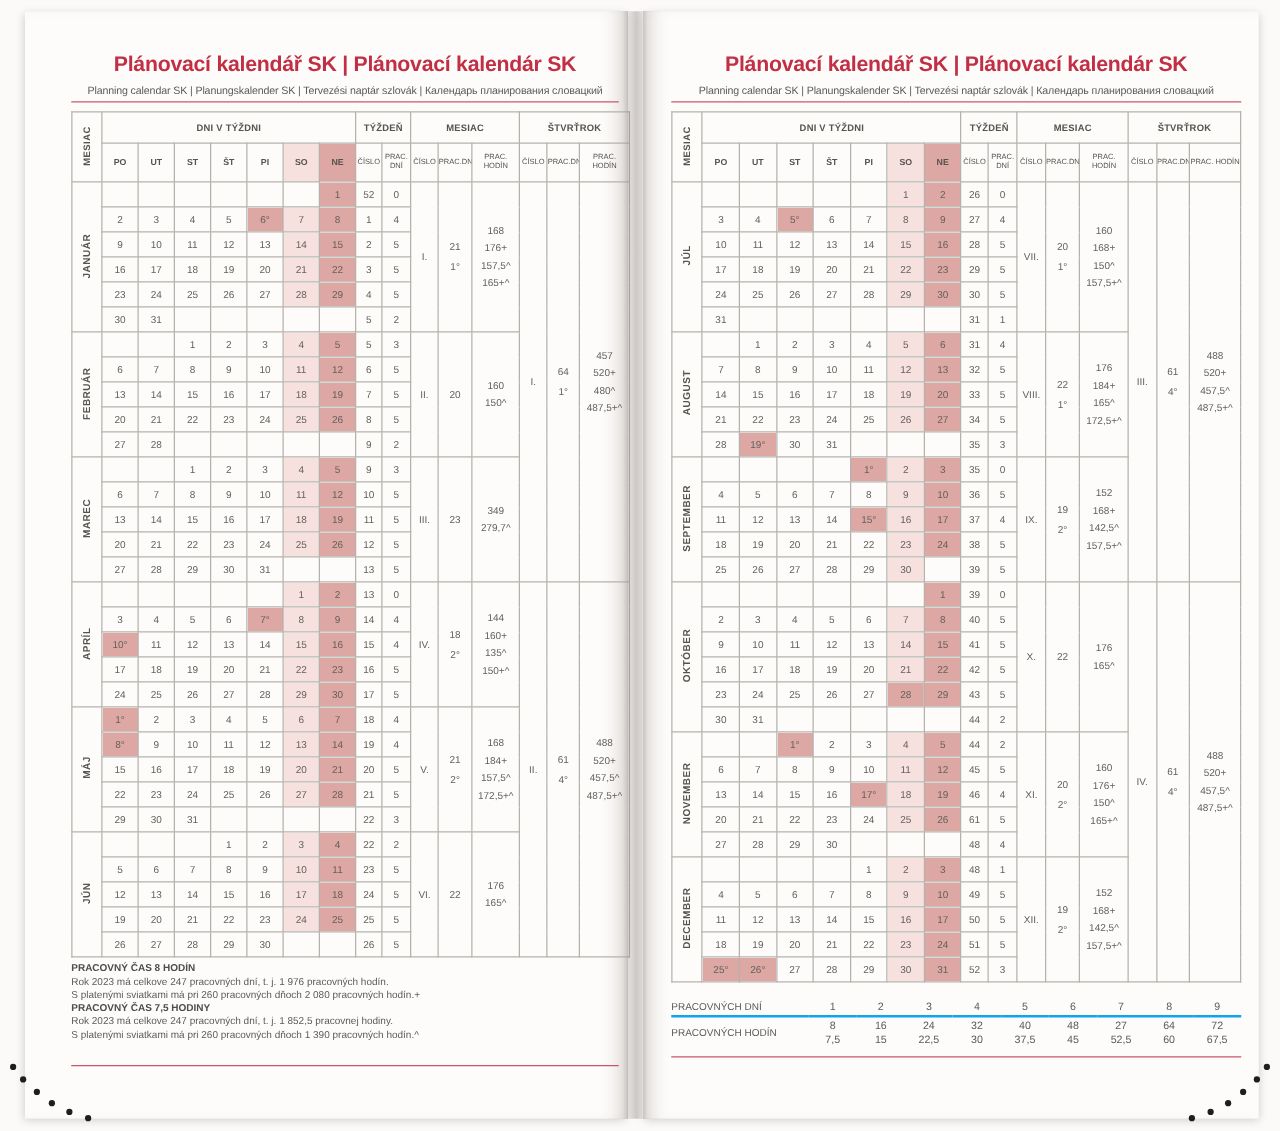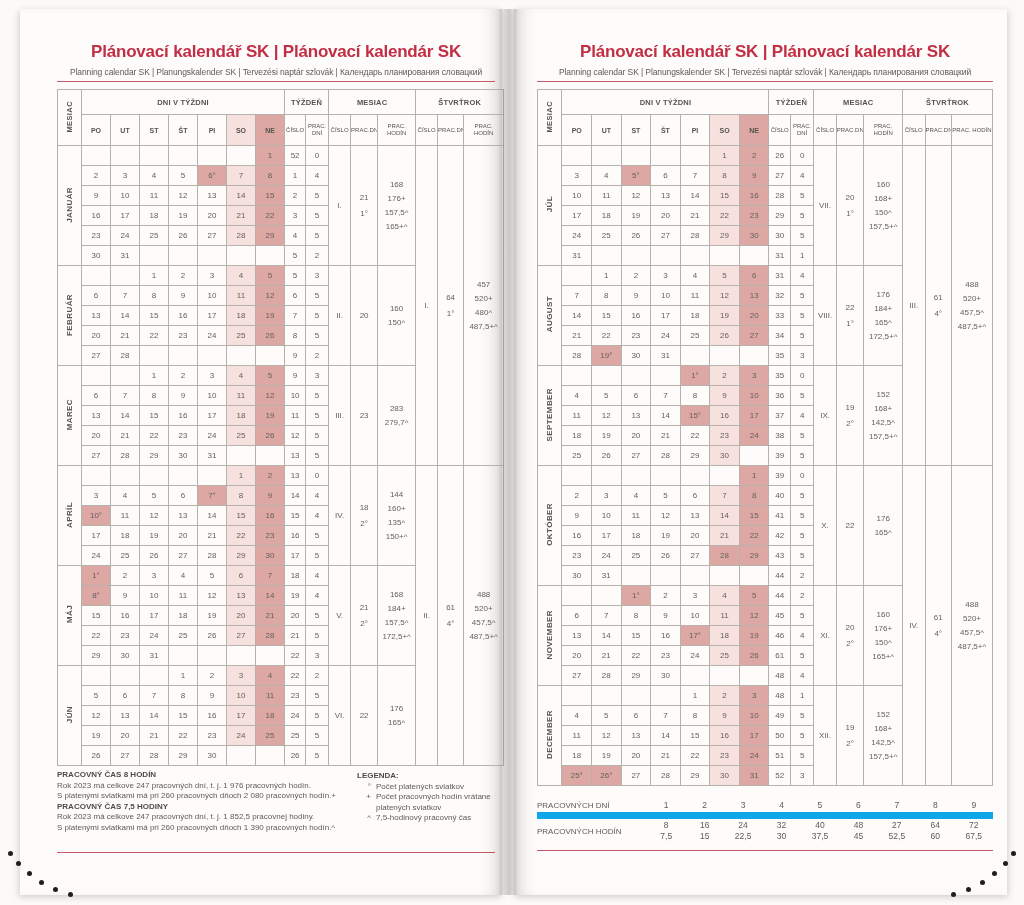--- a/index.html
+++ b/index.html
@@ -43,21 +43,21 @@
   .legend{position:absolute;right:0;top:1px;width:138px;font-size:8px;line-height:10.5px;color:#5d5b58;}
   .legend-title{font-weight:bold;color:#4f4d4a;}
   .legend-row{display:flex;}
   .legend-marker{width:14px;text-align:right;flex:none;}
   .legend-text{margin-left:5px;}
   
   .footer-right{margin-top:12px;padding-bottom:7px;border-bottom:1.8px solid #cc5468;}
   table.mini{border-collapse:collapse;table-layout:fixed;width:100%;color:#5d5b58;}
   table.mini td{padding:0;text-align:center;font-size:8.5px;}
   table.mini td.lbl{text-align:left;font-size:8px;width:110px;white-space:nowrap;}
-  table.mini tr.r1 td{border-bottom:7px solid #0ea5e9;height:14px;margin-top:32px;}
+  table.mini tr.r1 td{border-bottom:2px solid #0ea5e9;height:14px;margin-top:32px;}
   table.mini tr.r2 td{height:24px;line-height:11px;vertical-align:middle;}
   
   .dot{position:absolute;width:5px;height:5px;border-radius:50%;background:#1e1e1e;}
 </style>
 </head>
 <body>
 
 <div class="spread">
 
   <div class="page left">
@@ -273,21 +273,21 @@
               <td>3</td>
               <td class="sat">4</td>
               <td class="sun">5</td>
               <td>9</td>
               <td>3</td>
               <td rowspan="5">III.</td>
               <td class="wd2" rowspan="5">
                 <div>23</div>
               </td>
               <td class="hours" rowspan="5">
-                <div>283</div>
+                <div>349</div>
                 <div>279,7^</div>
               </td>
             </tr>
             <tr>
               <td>6</td>
               <td>7</td>
               <td>8</td>
               <td>9</td>
               <td>10</td>
               <td class="sat">11</td>
@@ -540,35 +540,20 @@
           </tbody>
         </table>
       <div class="footer-left">
         <div class="fl-main">
           <div class="fl-h">PRACOVNÝ ČAS 8 HODÍN</div>
           <div>Rok 2023 má celkove 247 pracovných dní, t. j. 1 976 pracovných hodín.</div>
           <div>S platenými sviatkami má pri 260 pracovných dňoch 2 080 pracovných hodín.+</div>
           <div class="fl-h">PRACOVNÝ ČAS 7,5 HODINY</div>
           <div>Rok 2023 má celkove 247 pracovných dní, t. j. 1 852,5 pracovnej hodiny.</div>
           <div>S platenými sviatkami má pri 260 pracovných dňoch 1 390 pracovných hodín.^</div>
-        </div>
-        <div class="legend">
-          <div class="legend-title">LEGENDA:</div>
-          <div class="legend-row">
-            <span class="legend-marker">°</span>
-            <span class="legend-text">Počet platených sviatkov</span>
-          </div>
-          <div class="legend-row">
-            <span class="legend-marker">+</span>
-            <span class="legend-text">Počet pracovných hodín vrátane platených sviatkov</span>
-          </div>
-          <div class="legend-row">
-            <span class="legend-marker">^</span>
-            <span class="legend-text">7,5-hodinový pracovný čas</span>
-          </div>
         </div>
       </div>
     </div>
   </div>
 
   <div class="page right">
     <div class="page-inner">
       <div class="cal-title">Plánovací kalendář SK | Plánovací kalendár SK</div>
       <div class="cal-sub">Planning calendar SK | Planungskalender SK | Tervezési naptár szlovák | Календарь планирования словацкий</div>
       <div class="rule"></div>

